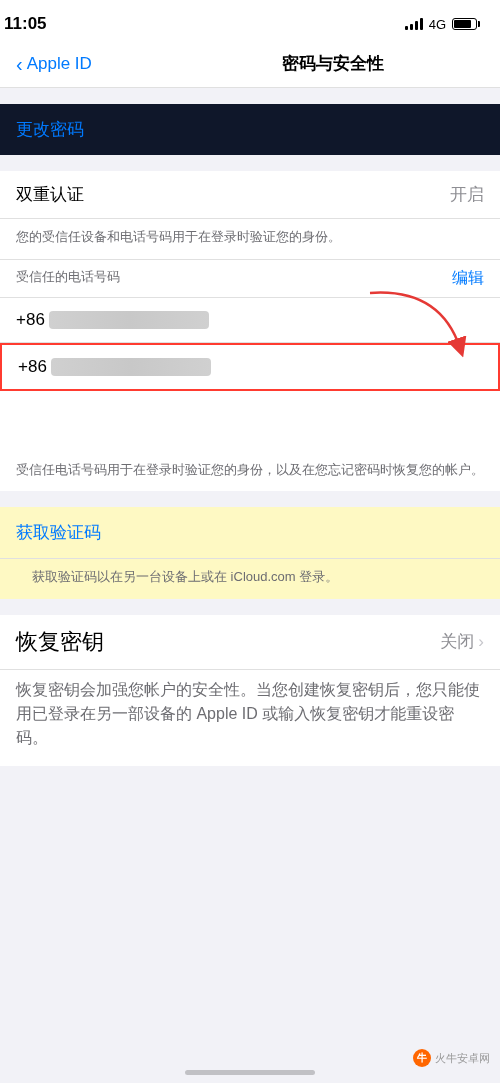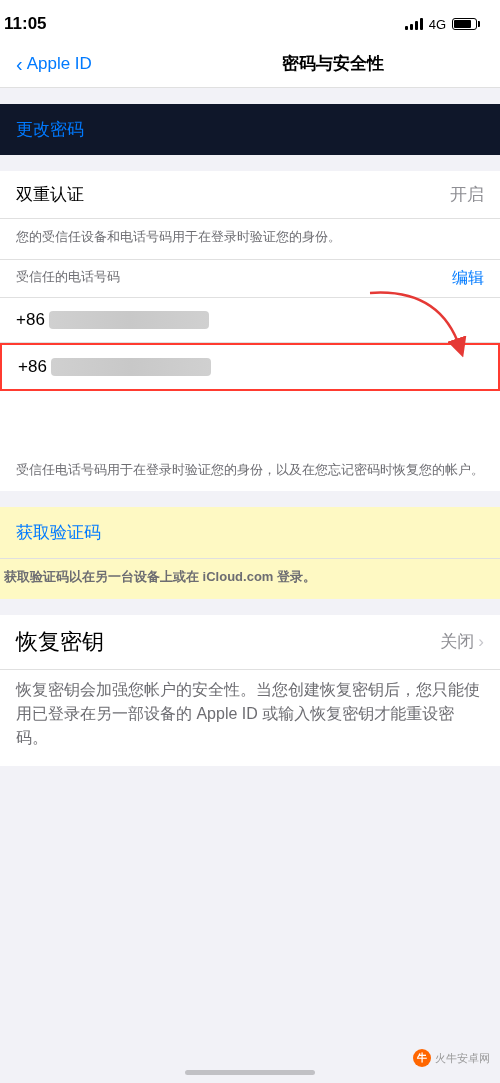--- a/index.html
+++ b/index.html
@@ -237,25 +237,24 @@
     }
 
     .verification-link {
       padding: 14px 16px;
       color: #007aff;
       font-size: 17px;
       border-bottom: 1px solid #e0e0e0;
     }
 
     .verification-desc {
-      padding: 8px 16px 12px 4px;
+      padding: 8px 16px 12px 32px;
       font-size: 13px;
       color: #6d6d72;
       line-height: 1.5;
-      font-weight: bold;
     }
 
     
     .recovery-section {
       background: #fff;
       margin-top: 16px;
     }
 
     .recovery-header {
       display: flex;

